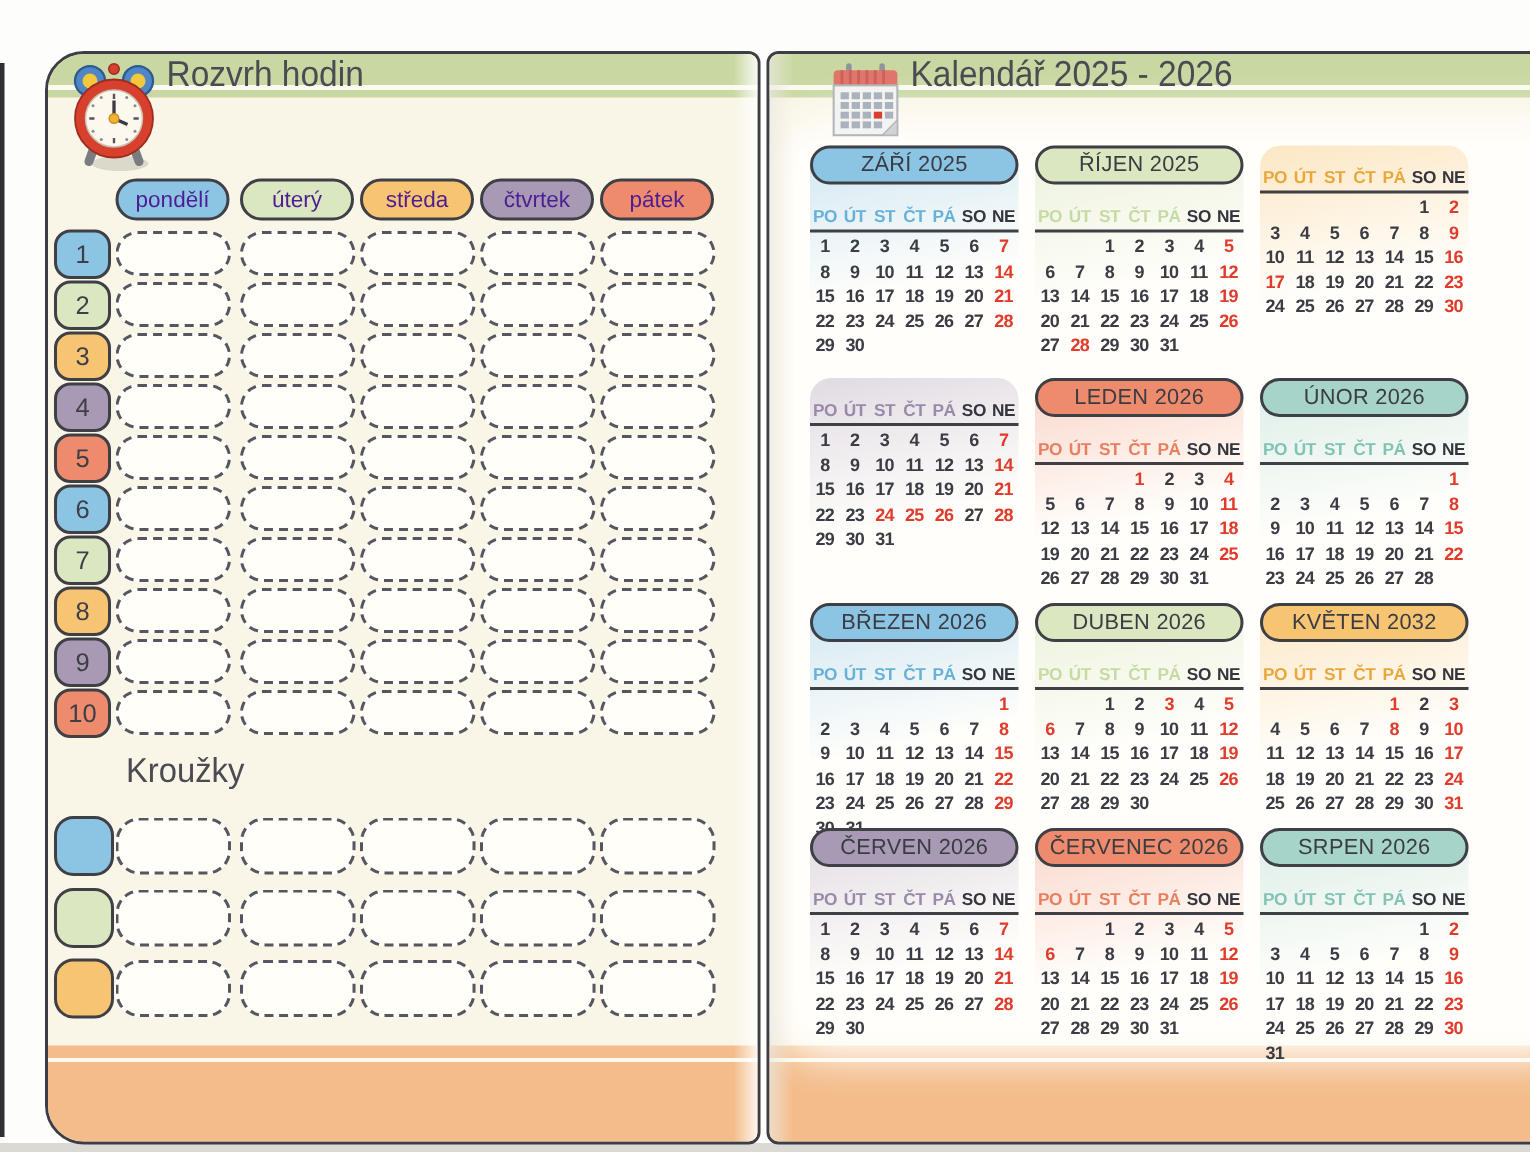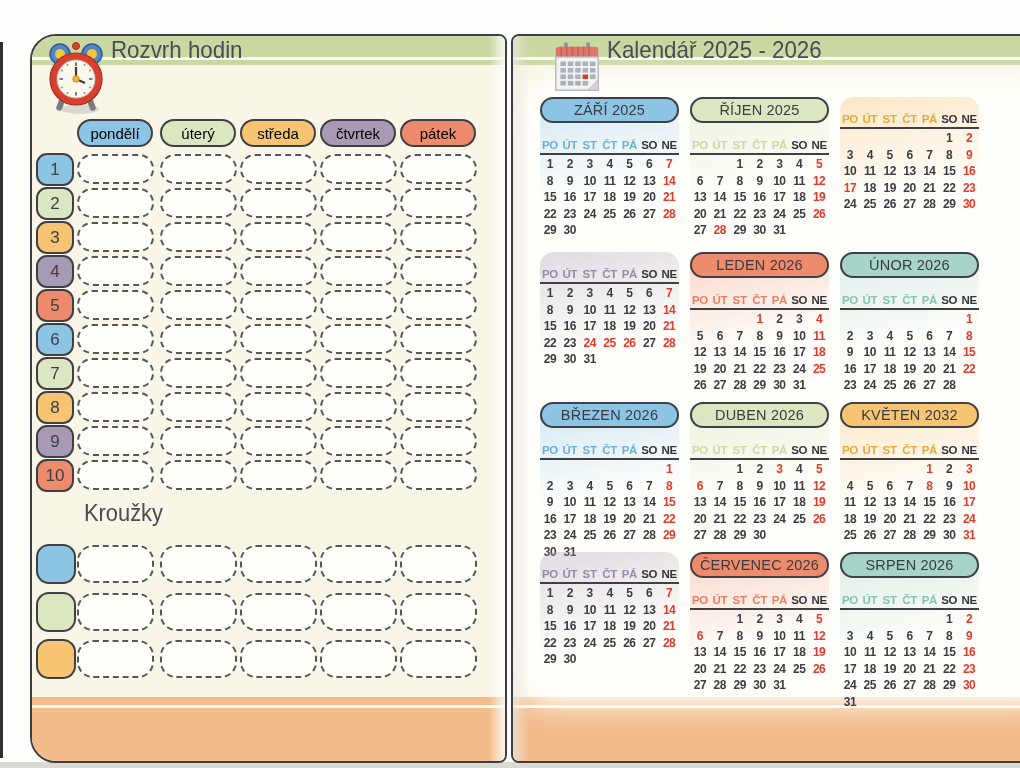--- a/index.html
+++ b/index.html
@@ -44,21 +44,21 @@
   #clock-icon{left:12px;top:2px;}
   #cal-icon{left:40px;top:4px;}
 
   .cal-panel{position:absolute;left:16px;top:58px;right:16px;bottom:72px;
     background:#fffefb;border-radius:24px;box-shadow:0 0 26px 16px #fffefb;}
 
   .pill{
     position:absolute;height:28px;
     border:2px solid #3f3f46;border-radius:15px;
     display:flex;align-items:center;justify-content:center;
-    font-size:15px;color:#000000;box-sizing:border-box;z-index:2;
+    font-size:15px;color:#4c1d95;box-sizing:border-box;z-index:2;
   }
   .marker{
     position:absolute;
     border:2px solid #3f3f46;
     display:flex;align-items:center;justify-content:center;
     font-size:17px;color:#3e3e46;box-sizing:border-box;z-index:2;
   }
   .dashed-cell{
     position:absolute;
     border:2.2px dashed #565660;border-radius:16px;
@@ -677,20 +677,21 @@
         <span class="day">25</span>
         <span class="day">26</span>
         <span class="day">27</span>
         <span class="day">28</span>
         <span class="day">29</span>
         <span class="day">30</span>
         <span class="day red">31</span>
       </div>
     </div>
     <div class="cal-block" style="left: 27px; top: 516px; background: linear-gradient(168deg, rgba(168, 154, 180, 0.35) 0%, rgba(255, 255, 255, 0) 62%);">
+      <div class="cal-pill" style="background: rgb(168, 154, 180);">ČERVEN 2026</div>
       <div class="cal-weekdays">
         <span class="wd" style="color: rgb(154, 138, 169);">PO</span>
         <span class="wd" style="color: rgb(154, 138, 169);">ÚT</span>
         <span class="wd" style="color: rgb(154, 138, 169);">ST</span>
         <span class="wd" style="color: rgb(154, 138, 169);">ČT</span>
         <span class="wd" style="color: rgb(154, 138, 169);">PÁ</span>
         <span class="wd" style="color: rgb(53, 53, 61);">SO</span>
         <span class="wd" style="color: rgb(53, 53, 61);">NE</span>
       </div>
       <div class="cal-underline"></div>

